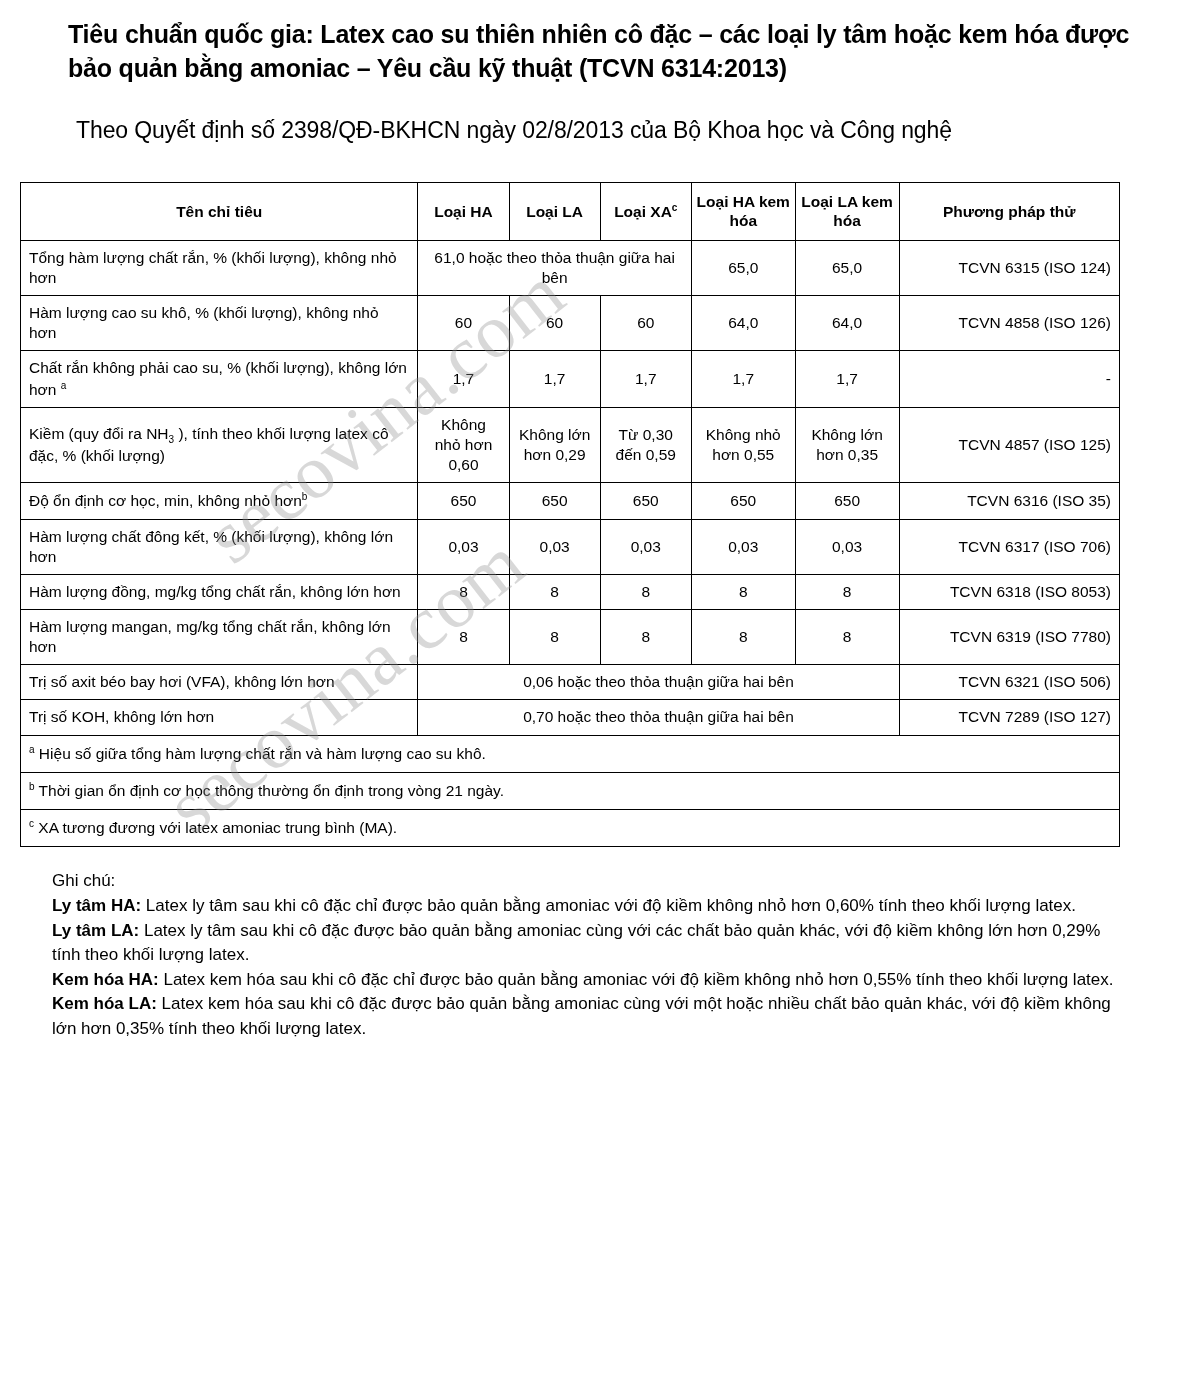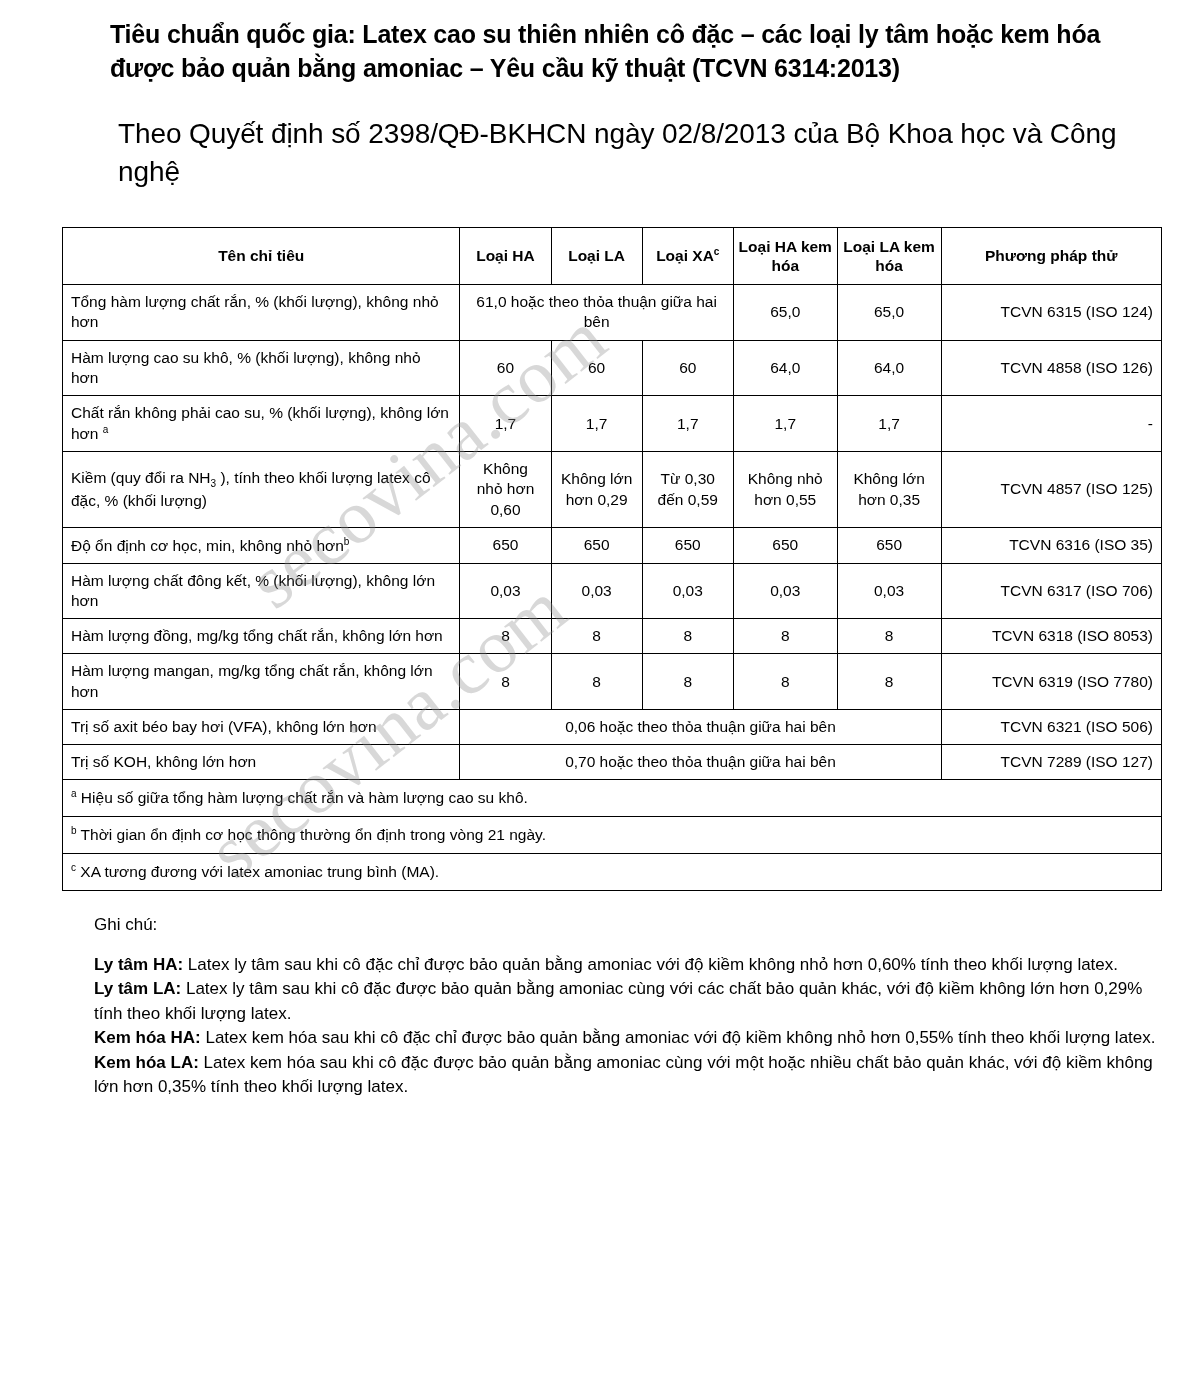--- a/index.html
+++ b/index.html
@@ -12,31 +12,31 @@
     min-height: 1382px;
     font-family: "Liberation Sans", sans-serif;
     color: #000000;
     position: relative;
     overflow: hidden;
   }
   .page {
     position: relative;
     width: 1184px;
     box-sizing: border-box;
-    padding: 18px 46px 20px 62px;
+    padding: 18px 46px 20px 20px;
   }
   .doc-title {
     font-size: 25px;
     font-weight: bold;
     line-height: 1.34;
     margin: 0 0 0 48px;
     letter-spacing: -0.2px;
   }
   .doc-subtitle {
-    font-size: 28px;
+    font-size: 23px;
     font-weight: normal;
     line-height: 1.35;
     margin: 30px 0 0 56px;
     letter-spacing: -0.1px;
   }
   .table-wrap {
     margin-top: 36px;
     position: relative;
   }
   table.spec {
@@ -90,21 +90,21 @@
     font-size: 10px;
     vertical-align: sub;
   }
   .notes {
     margin: 22px 0 0 32px;
     font-size: 17px;
     line-height: 1.44;
     width: 1080px;
   }
   .notes .lead {
-    margin-bottom: 15px;
+    margin-bottom: 1px;
   }
   .notes p {
     margin: 0;
   }
   .notes b {
     font-weight: bold;
   }
   .watermark {
     position: absolute;
     left: 170px;

